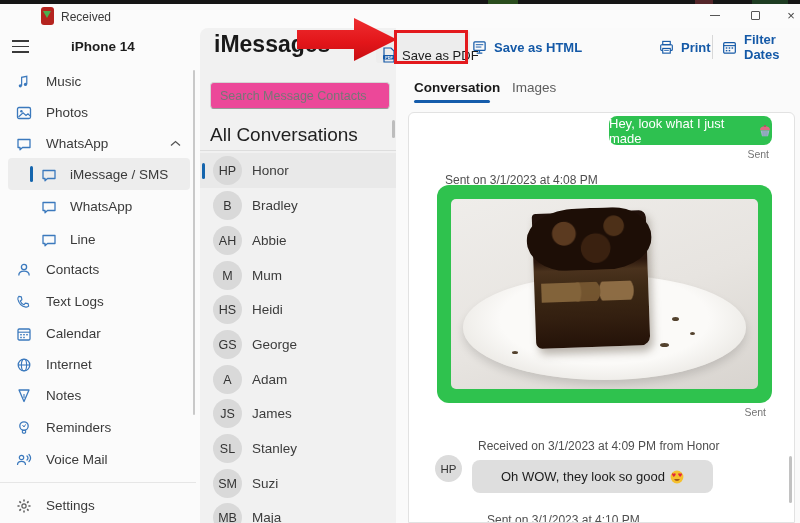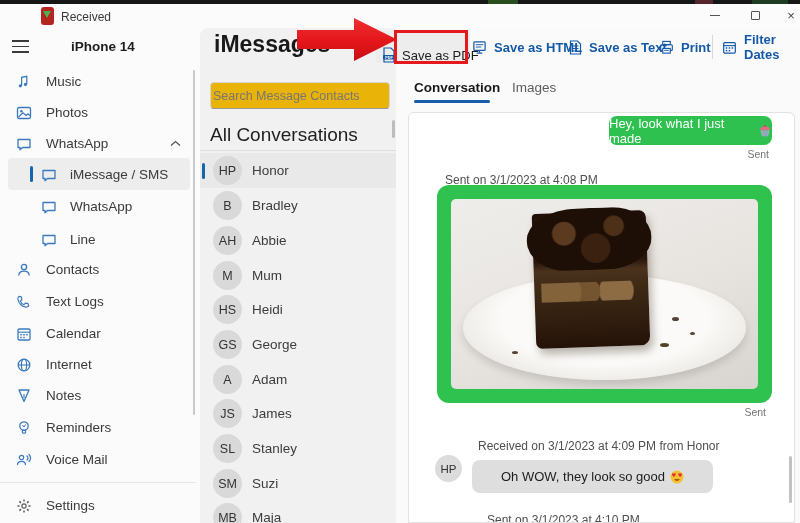--- a/index.html
+++ b/index.html
@@ -43,23 +43,23 @@
                 border-radius:2px; }
   .chev { position:absolute; left:170px; }
   .side-divider { position:absolute; left:0; top:482px; width:196px; height:1px; background:#e6e6e6; }
   .side-scroll { position:absolute; left:193px; top:70px; width:2px; height:345px; background:#c9c9c9;
                  border-radius:2px; }
 
   
   .midpanel { position:absolute; left:200px; top:28px; width:196px; height:495px; background:#f1f1f1;
               border-top-left-radius:8px; }
   .page-title { position:absolute; left:214px; top:31px; font-size:23px; font-weight:600; color:#191919; }
-  .search-box { position:absolute; left:210px; top:82px; width:180px; height:27px; background:#eab308;
+  .search-box { position:absolute; left:210px; top:82px; width:180px; height:27px; background:#ec4899;
                 border:1px solid #d5d5d5; border-bottom-color:#9a9a9a; border-radius:4px;
-                font-size:12.5px; color:#333; padding:0 2px; outline:none; }
+                font-size:12.5px; color:#333; padding:0 9px; outline:none; }
   .search-box::placeholder { color:#767676; }
   .section-title { position:absolute; left:210px; top:124px; font-size:19px; color:#1f1f1f; }
   .mid-divider { position:absolute; left:200px; top:150px; width:196px; height:1px; background:#dddddd; }
   .mid-scroll { position:absolute; left:392px; top:120px; width:2.5px; height:18px; background:#bdbdbd;
                 border-radius:2px; }
   .conv-row { position:absolute; left:200px; width:196px; height:35px; cursor:pointer; }
   .conv-row .av { position:absolute; left:13px; top:3px; width:29px; height:29px; border-radius:50%;
                   background:#d9d9d9; display:flex; align-items:center; justify-content:center;
                   font-size:12.5px; color:#333; }
   .conv-row .nm { position:absolute; left:52px; top:10px; font-size:13.5px; color:#3c3c3c; }
@@ -400,31 +400,20 @@
           <rect x="2" y="2" width="12" height="9" rx="1" fill="none" stroke="#1459a7" stroke-width="1.3"></rect>
           <line x1="4" y1="5" x2="12" y2="5" stroke="#1459a7" stroke-width="1"></line>
           <line x1="4" y1="7.5" x2="10" y2="7.5" stroke="#1459a7" stroke-width="1"></line>
           <line x1="8" y1="11" x2="8" y2="13.5" stroke="#1459a7" stroke-width="1.3"></line>
           <line x1="5" y1="14" x2="11" y2="14" stroke="#1459a7" stroke-width="1.3"></line>
         </svg>
     </span>
     <span>Save as HTML</span>
   </div>
 
-  <div class="tool-btn" style="left:569px;">
-    <span>
-      <svg width="13" height="15" viewBox="0 0 13 15">
-          <path d="M1.5 1 h7 l3 3 v10 h-10 z" fill="none" stroke="#1459a7" stroke-width="1.2"></path>
-          <line x1="3.5" y1="6" x2="9.5" y2="6" stroke="#1459a7" stroke-width="1"></line>
-          <line x1="3.5" y1="8.5" x2="9.5" y2="8.5" stroke="#1459a7" stroke-width="1"></line>
-          <line x1="3.5" y1="11" x2="7.5" y2="11" stroke="#1459a7" stroke-width="1"></line>
-        </svg>
-    </span>
-    <span>Save as Text</span>
-  </div>
 
   <div class="tool-btn" style="left:659px;">
     <span>
       <svg width="15" height="15" viewBox="0 0 16 16">
           <rect x="4" y="1.5" width="8" height="3.5" fill="none" stroke="#1459a7" stroke-width="1.2"></rect>
           <rect x="1.8" y="5" width="12.4" height="6" rx="1" fill="none" stroke="#1459a7" stroke-width="1.2"></rect>
           <rect x="4" y="9" width="8" height="5" fill="#fff" stroke="#1459a7" stroke-width="1.2"></rect>
           <line x1="5.5" y1="11" x2="10.5" y2="11" stroke="#1459a7" stroke-width="1"></line>
         </svg>
     </span>

